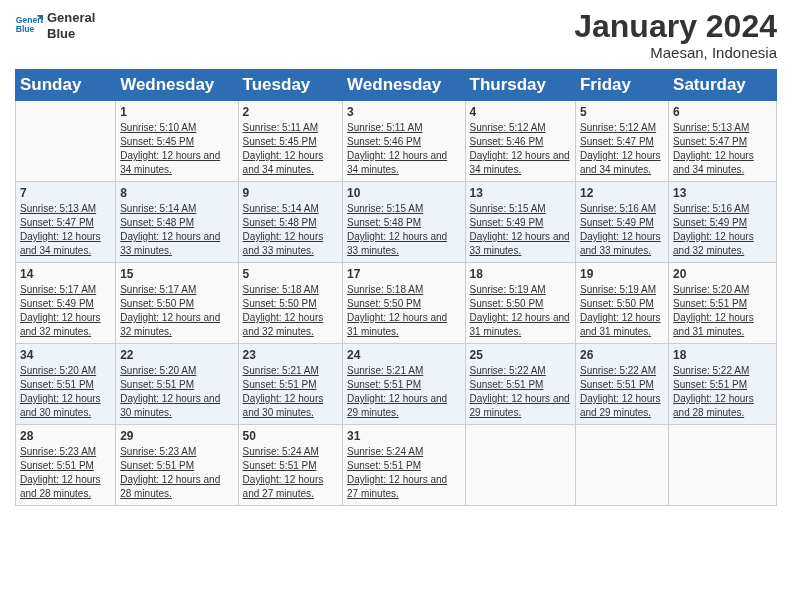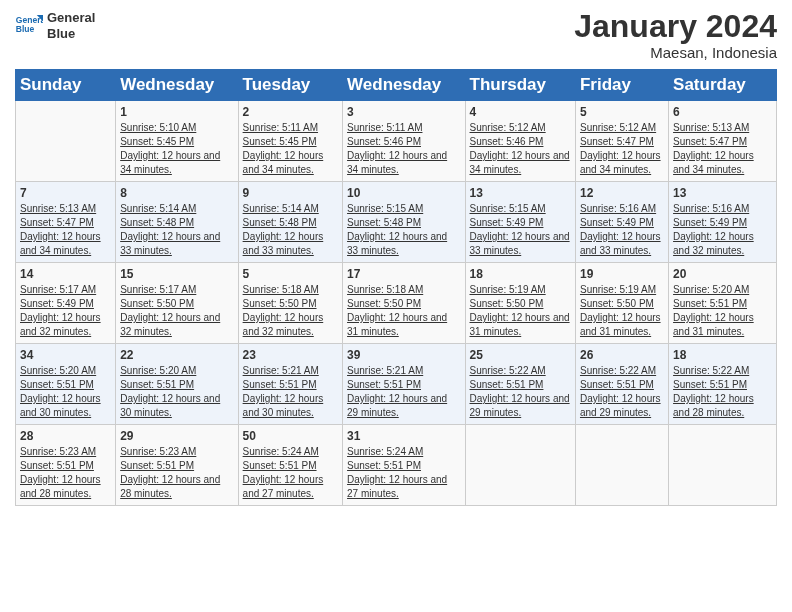--- a/index.html
+++ b/index.html
@@ -217,21 +217,21 @@
         </td>
         <td>
           <span class="day-number">22</span>
           <div class="day-info">Sunrise: 5:20 AM<br>Sunset: 5:51 PM<br>Daylight: 12 hours and 30 minutes.</div>
         </td>
         <td>
           <span class="day-number">23</span>
           <div class="day-info">Sunrise: 5:21 AM<br>Sunset: 5:51 PM<br>Daylight: 12 hours and 30 minutes.</div>
         </td>
         <td>
-          <span class="day-number">39</span>
+          <span class="day-number">24</span>
           <div class="day-info">Sunrise: 5:21 AM<br>Sunset: 5:51 PM<br>Daylight: 12 hours and 29 minutes.</div>
         </td>
         <td>
           <span class="day-number">25</span>
           <div class="day-info">Sunrise: 5:22 AM<br>Sunset: 5:51 PM<br>Daylight: 12 hours and 29 minutes.</div>
         </td>
         <td>
           <span class="day-number">26</span>
           <div class="day-info">Sunrise: 5:22 AM<br>Sunset: 5:51 PM<br>Daylight: 12 hours and 29 minutes.</div>
         </td>

